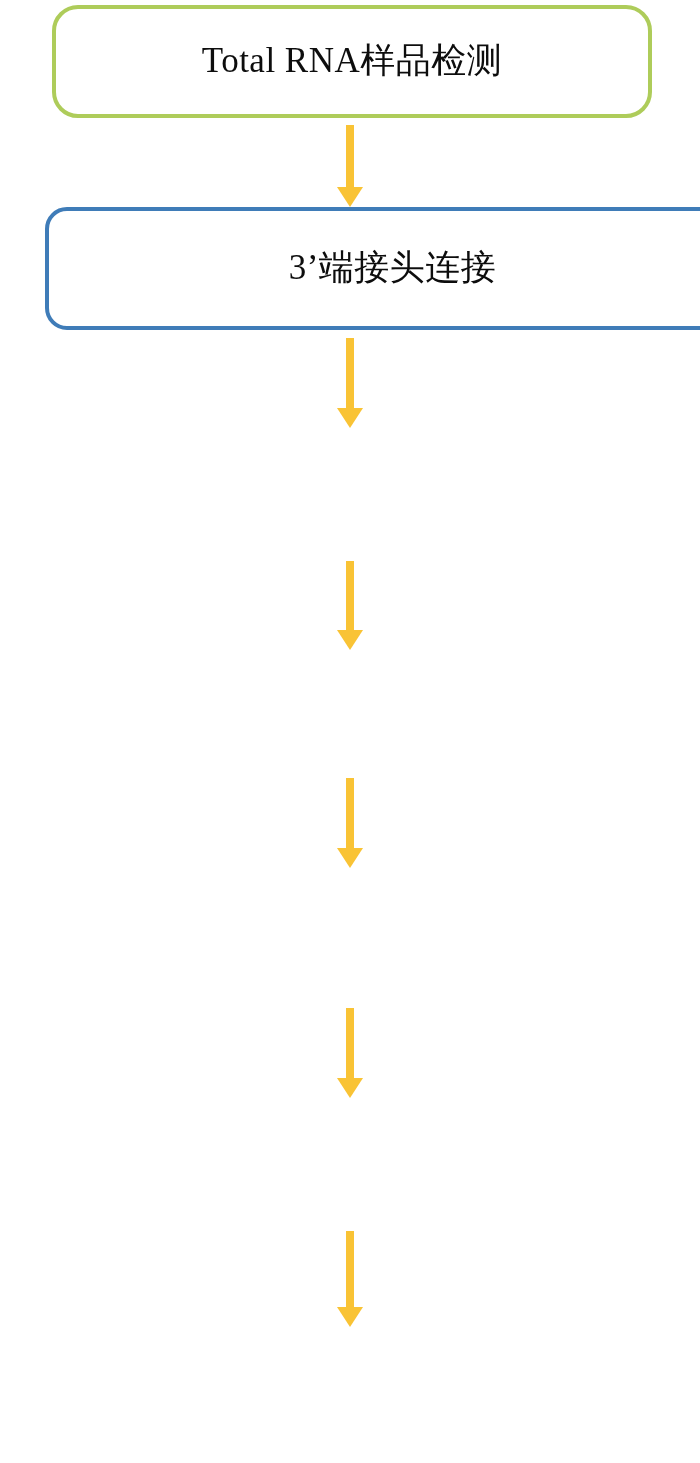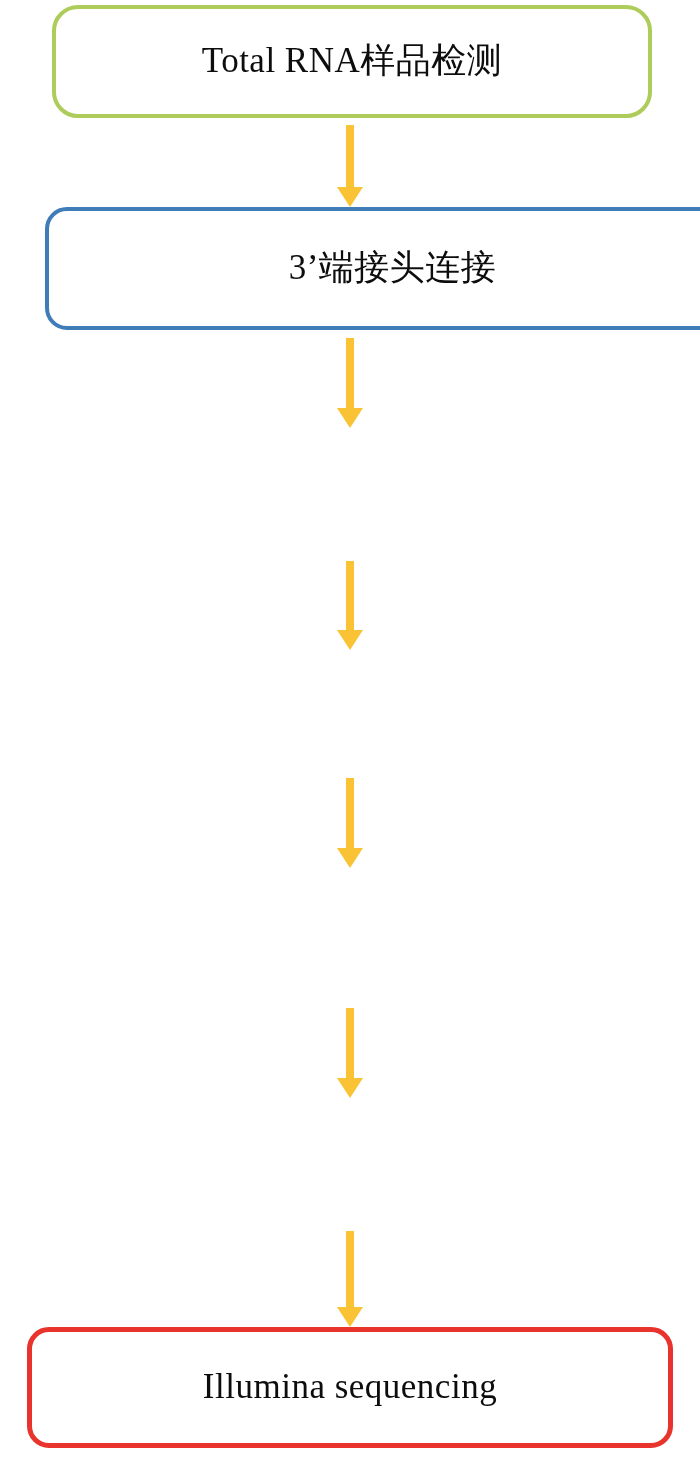--- a/index.html
+++ b/index.html
@@ -116,17 +116,14 @@
     <div class="shaft" style="height:70px;"></div>
     <div class="head" style="top:70px;"></div>
   </div>
 
 
   <div class="connector" style="left:337px; top:1231px; height:96px;">
     <div class="shaft" style="height:76px;"></div>
     <div class="head" style="top:76px;"></div>
   </div>
 
-  <div class="node end-node" style="left:27px; top:1327px; width:646px; height:121px;">
-    <span class="node-label">Illumina sequencing</span>
-  </div>
 
 </div>
 
 </body></html>

